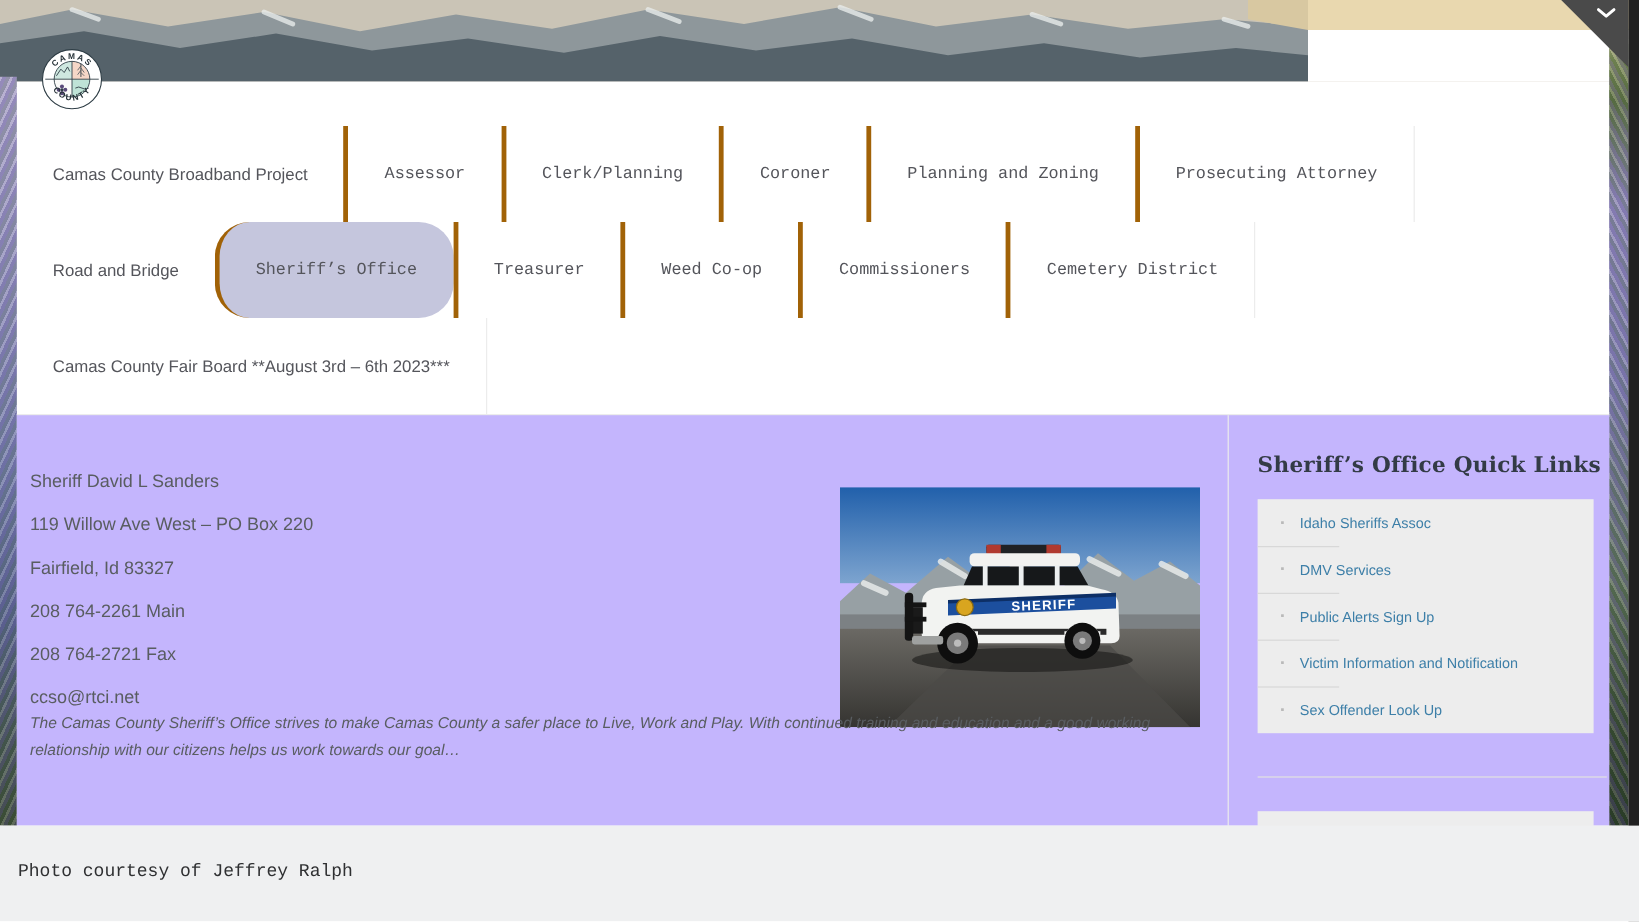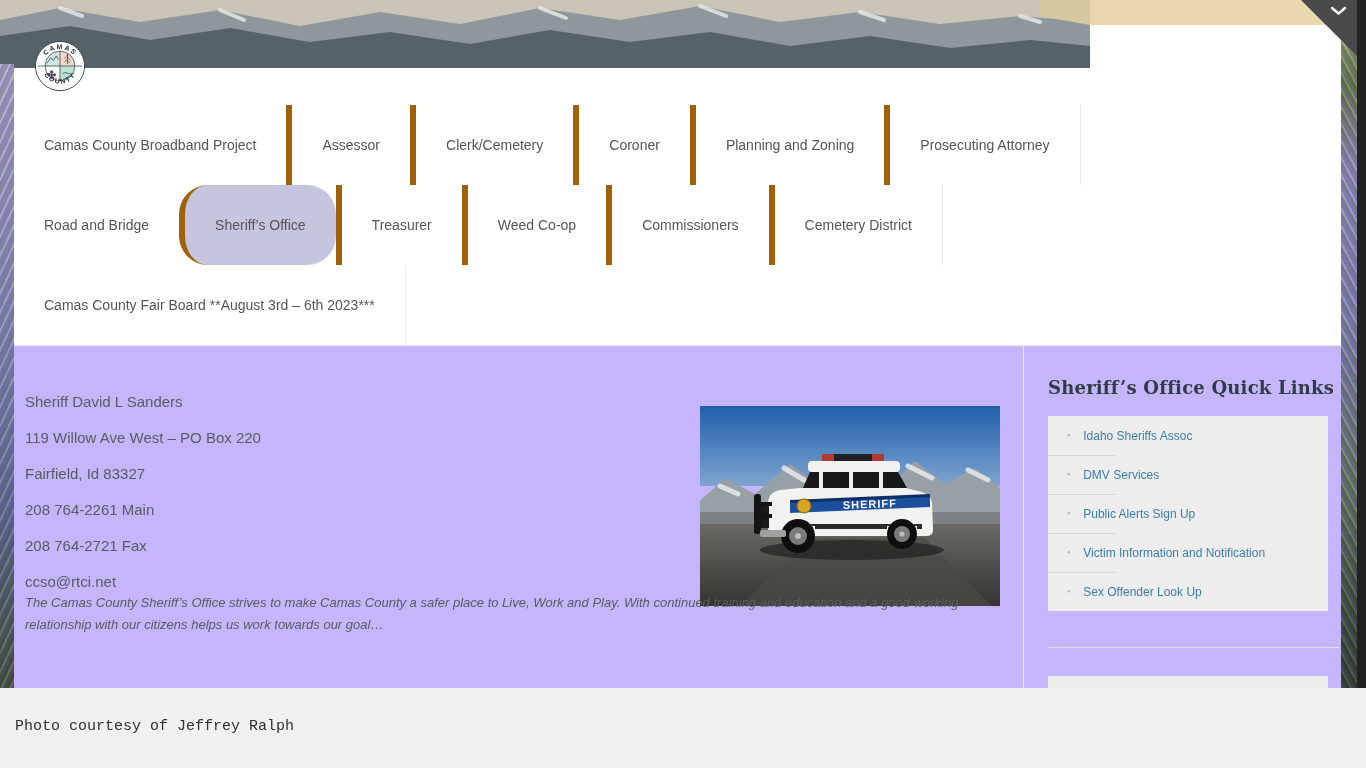--- a/index.html
+++ b/index.html
@@ -30,21 +30,21 @@
   .corner-button svg { position: absolute; top: 6px; right: 10px; }
 
   
   .logo { position: absolute; left: 34px; top: 40px; width: 52px; height: 52px; cursor: pointer; }
 
   
   .nav { position: absolute; left: 14px; top: 105px; width: 1320px; }
   .nav-row { display: flex; list-style: none; }
   .nav-cell { height: 80px; display: flex; align-items: center; padding: 0 30px;
     font-size: 14px; color: #54555b; cursor: pointer; white-space: nowrap; }
-  .nav-cell + .nav-cell { border-left: 6px solid #a16207; }
+  .nav-cell + .nav-cell { border-left: 4px solid #a16207; font-family: Liberation Mono, monospace; }
   .nav-cell:last-child { border-right: 1px solid #ececec; }
   .nav-cell.active { background: #c5c6dd; border-radius: 29px; }
 
   
   .content { position: absolute; left: 14px; top: 345px; width: 1327px; height: 343px;
     background: #c4b5fd; border-top: 1px solid #ececec; }
   .contact-block { position: absolute; left: 11px; top: 47px; }
   .contact-block p { margin: 0 0 18px; font-size: 15px; line-height: 18px; color: #595d61; }
   .mission { position: absolute; left: 11px; top: 246px; width: 945px;
     font-size: 13px; line-height: 21.5px; font-style: italic; color: #595d61; }
@@ -127,21 +127,21 @@
   <nav class="nav">
     <ul class="nav-row">
 
     <li class="nav-cell">
           <span>Camas County Broadband Project</span>
         </li>
         <li class="nav-cell">
           <span>Assessor</span>
         </li>
         <li class="nav-cell">
-          <span>Clerk/Cemetery</span>
+          <span>Clerk/Planning</span>
         </li>
         <li class="nav-cell">
           <span>Coroner</span>
         </li>
         <li class="nav-cell">
           <span>Planning and Zoning</span>
         </li>
         <li class="nav-cell">
           <span>Prosecuting Attorney</span>
         </li>

